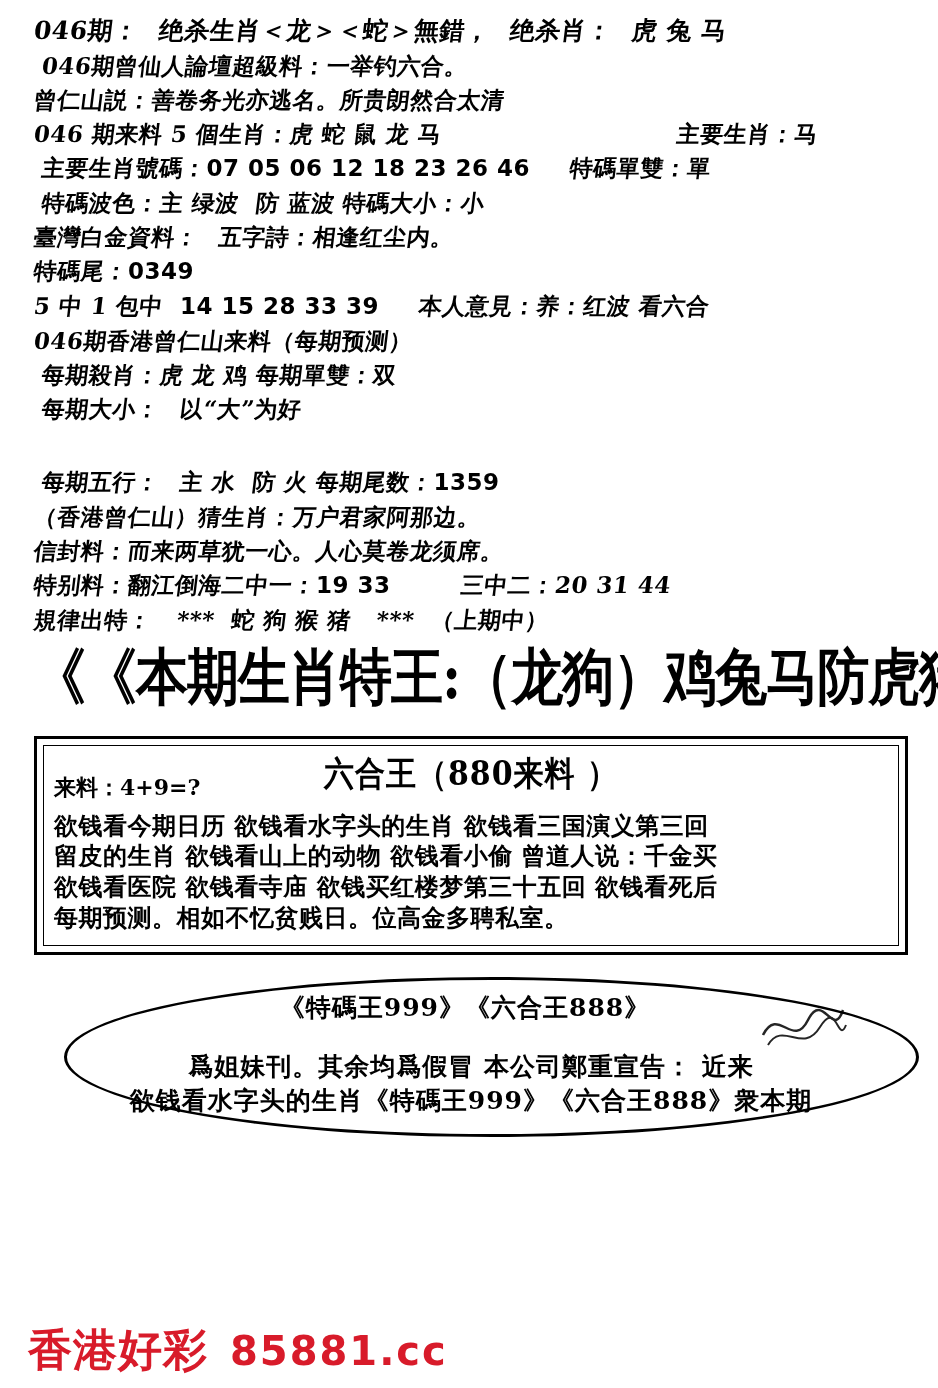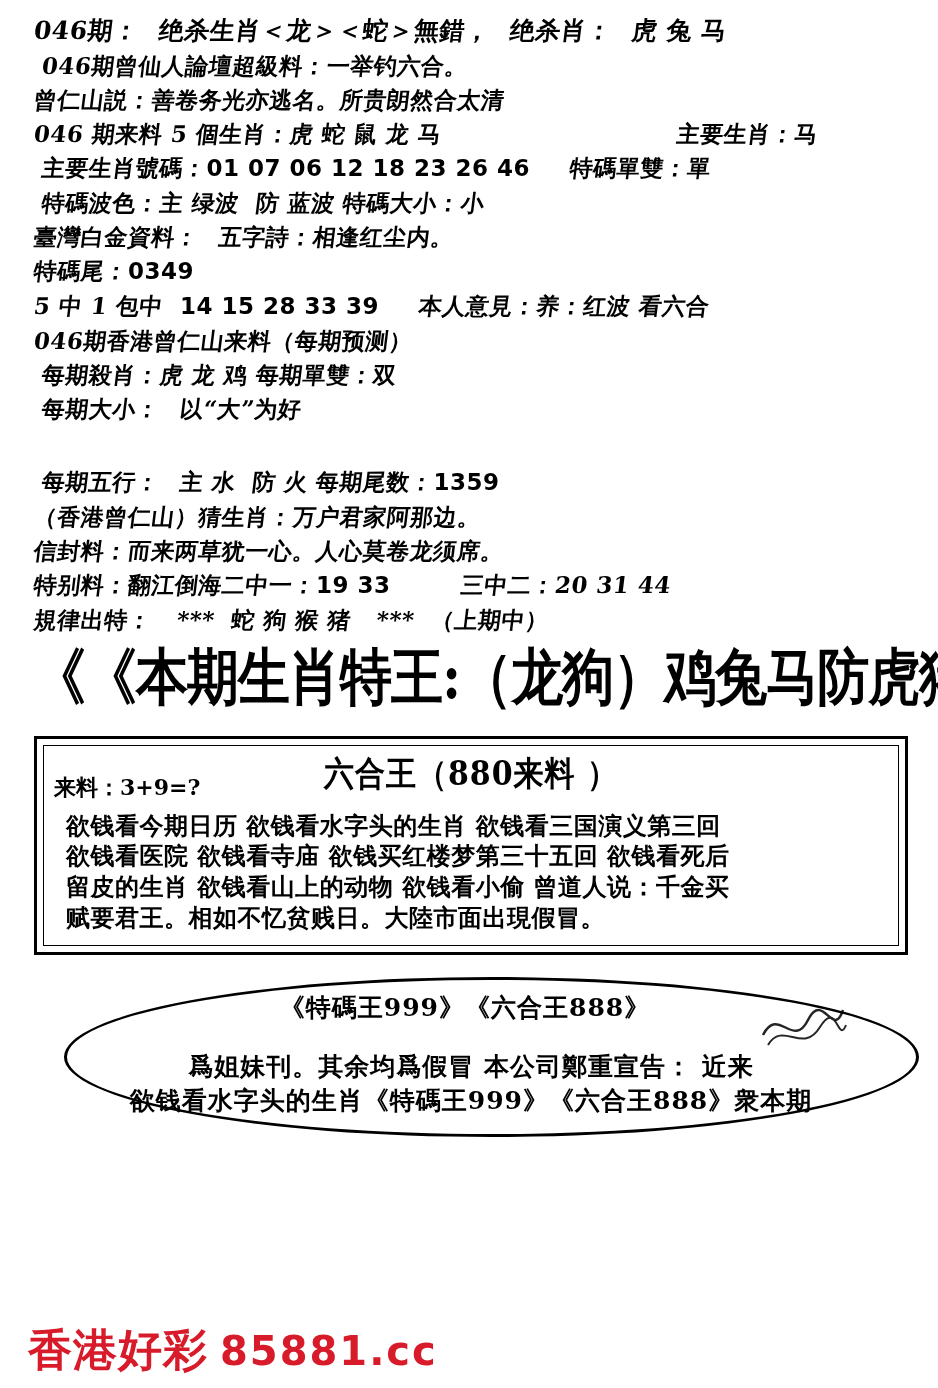--- a/index.html
+++ b/index.html
@@ -81,21 +81,20 @@
     font-size:22px;
     margin-top:-24px;
     margin-bottom:8px;
   }
   .box-body{
     font-family:"DejaVu Serif","Liberation Serif",serif;
     font-weight:700;
     font-size:24px;
     line-height:1.28;
     letter-spacing:0.5px;
-    margin-left:12px;
   }
   .box-body div{white-space:nowrap;}
 
   
   .ovalwrap{
     position:relative;
     margin-top:22px;
     height:170px;
   }
   .oval{
@@ -127,21 +126,21 @@
     margin-top:25px;
   }
   .oval-body div{white-space:nowrap;}
 
   
   .footer{
     position:absolute;
     left:28px;bottom:8px;
     display:flex;
     align-items:baseline;
-    gap:12px;
+    gap:22px;
   }
   .foot-cn{
     font-family:"DejaVu Sans","Liberation Sans",sans-serif;
     font-weight:700;
     font-size:44px;
     color:#d81b2a;
     letter-spacing:1px;
   }
   .foot-url{
     font-family:"DejaVu Sans","Liberation Sans",sans-serif;
@@ -186,21 +185,21 @@
 
     <div class="ln f24">
       <span class="seg skew">046 期来料 5 個生肖：</span>
       <span class="seg skew">虎 蛇 鼠 龙 马</span>
       <span class="seg skew push">主要生肖：马</span>
       <span style="width:90px;display:inline-block;"></span>
     </div>
 
     <div class="ln f24 indent1">
       <span class="seg skew">主要生肖號碼：</span>
-      <span class="num" style="font-size:23px;">01 07 06 12 18 23 26 46</span>
+      <span class="num" style="font-size:23px;">07 05 06 12 18 23 26 46</span>
       <span class="spacer-m"></span>
       <span class="seg skew">特碼單雙：單</span>
     </div>
 
     <div class="ln f24 indent1">
       <span class="seg skew">特碼波色：</span>
       <span class="seg skew">主 绿波  防 蓝波 </span>
       <span class="seg skew">特碼大小：</span>
       <span class="seg skew">小</span>
     </div>
@@ -271,26 +270,26 @@
       <span class="seg skew">規律出特：   ***  蛇 狗 猴 猪   ***  （上期中）</span>
     </div>
 
   </div>
 
   <div class="headline">《《本期生肖特王:（龙狗）鸡兔马防虎猪蛇 》》</div>
 
   <div class="boxwrap">
     <div class="boxinner">
       <div class="box-title">六合王（880来料 ）</div>
-      <div class="box-sub">来料：3+9=?</div>
+      <div class="box-sub">来料：4+9=?</div>
       <div class="box-body">
         <div>欲钱看今期日历  欲钱看水字头的生肖  欲钱看三国演义第三回</div>
+        <div>留皮的生肖  欲钱看山上的动物  欲钱看小偷  曾道人说：千金买</div>
         <div>欲钱看医院  欲钱看寺庙  欲钱买红楼梦第三十五回  欲钱看死后</div>
-        <div>留皮的生肖  欲钱看山上的动物  欲钱看小偷  曾道人说：千金买</div>
-        <div>赋要君王。相如不忆贫贱日。大陸市面出現假冒。</div>
+        <div>每期预测。相如不忆贫贱日。位高金多聘私室。</div>
       </div>
     </div>
   </div>
 
   <div class="ovalwrap">
     <div class="oval"></div>
     <div class="oval-title">《特碼王999》《六合王888》</div>
     <div class="oval-body">
       <div>爲姐妹刊。其余均爲假冒 本公司鄭重宣告：  近来</div>
       <div>欲钱看水字头的生肖《特碼王999》《六合王888》衆本期</div>

